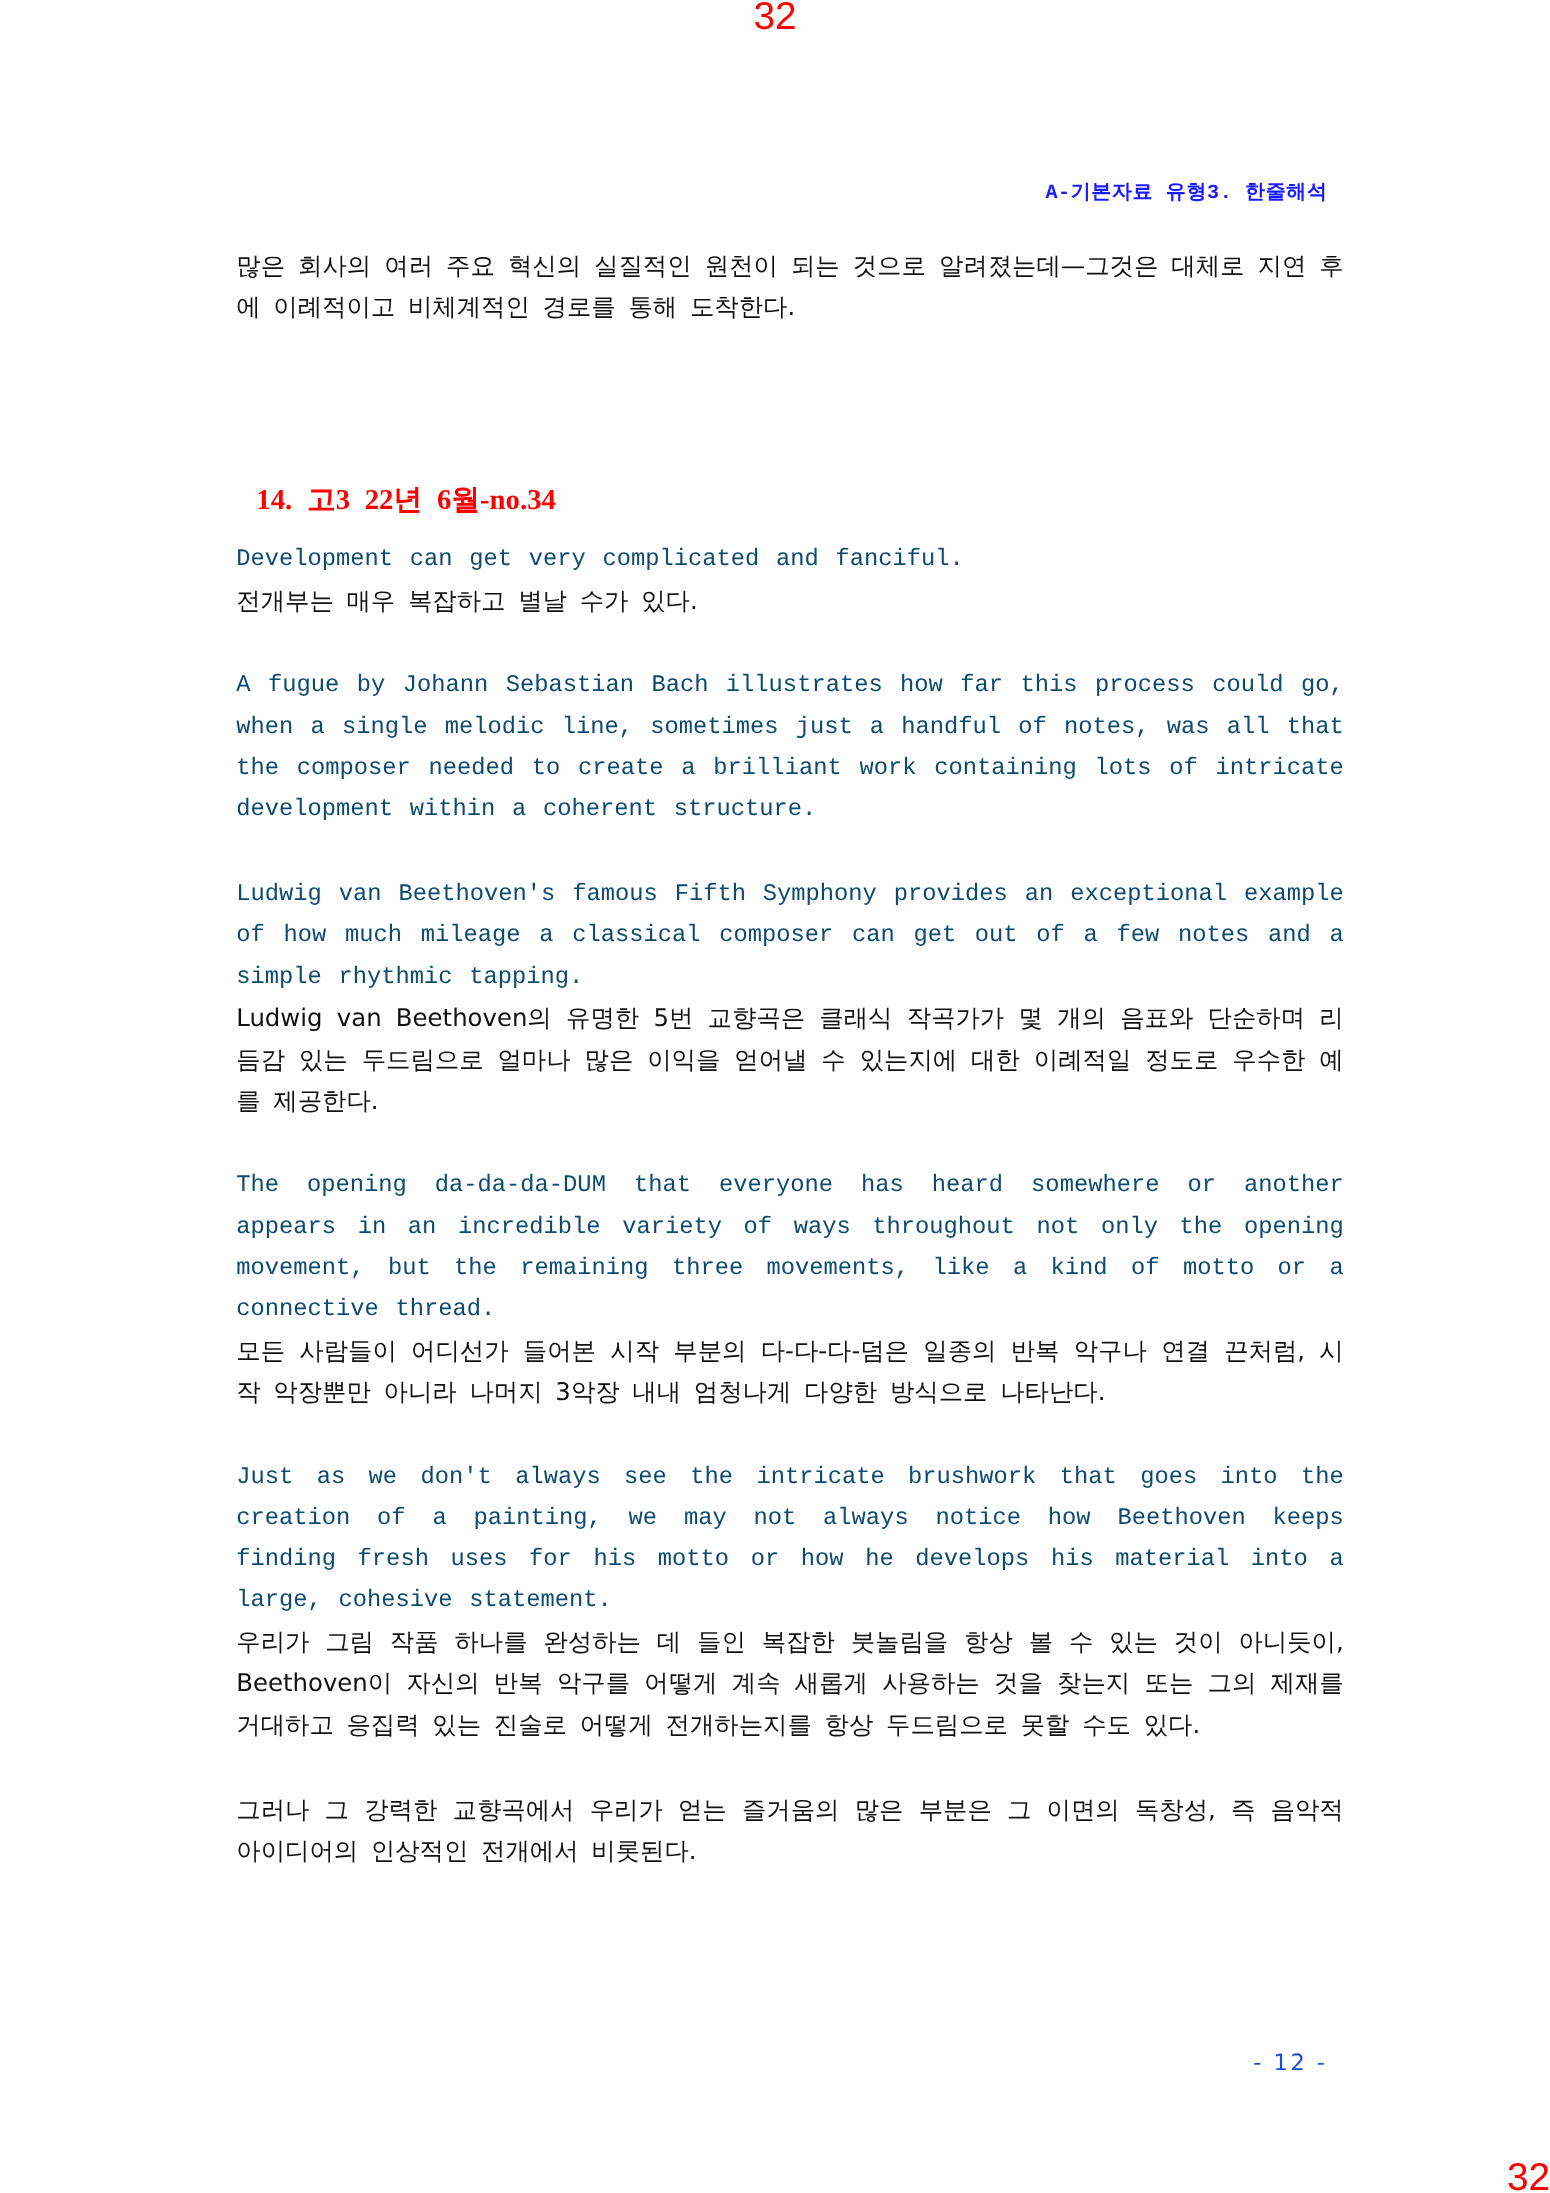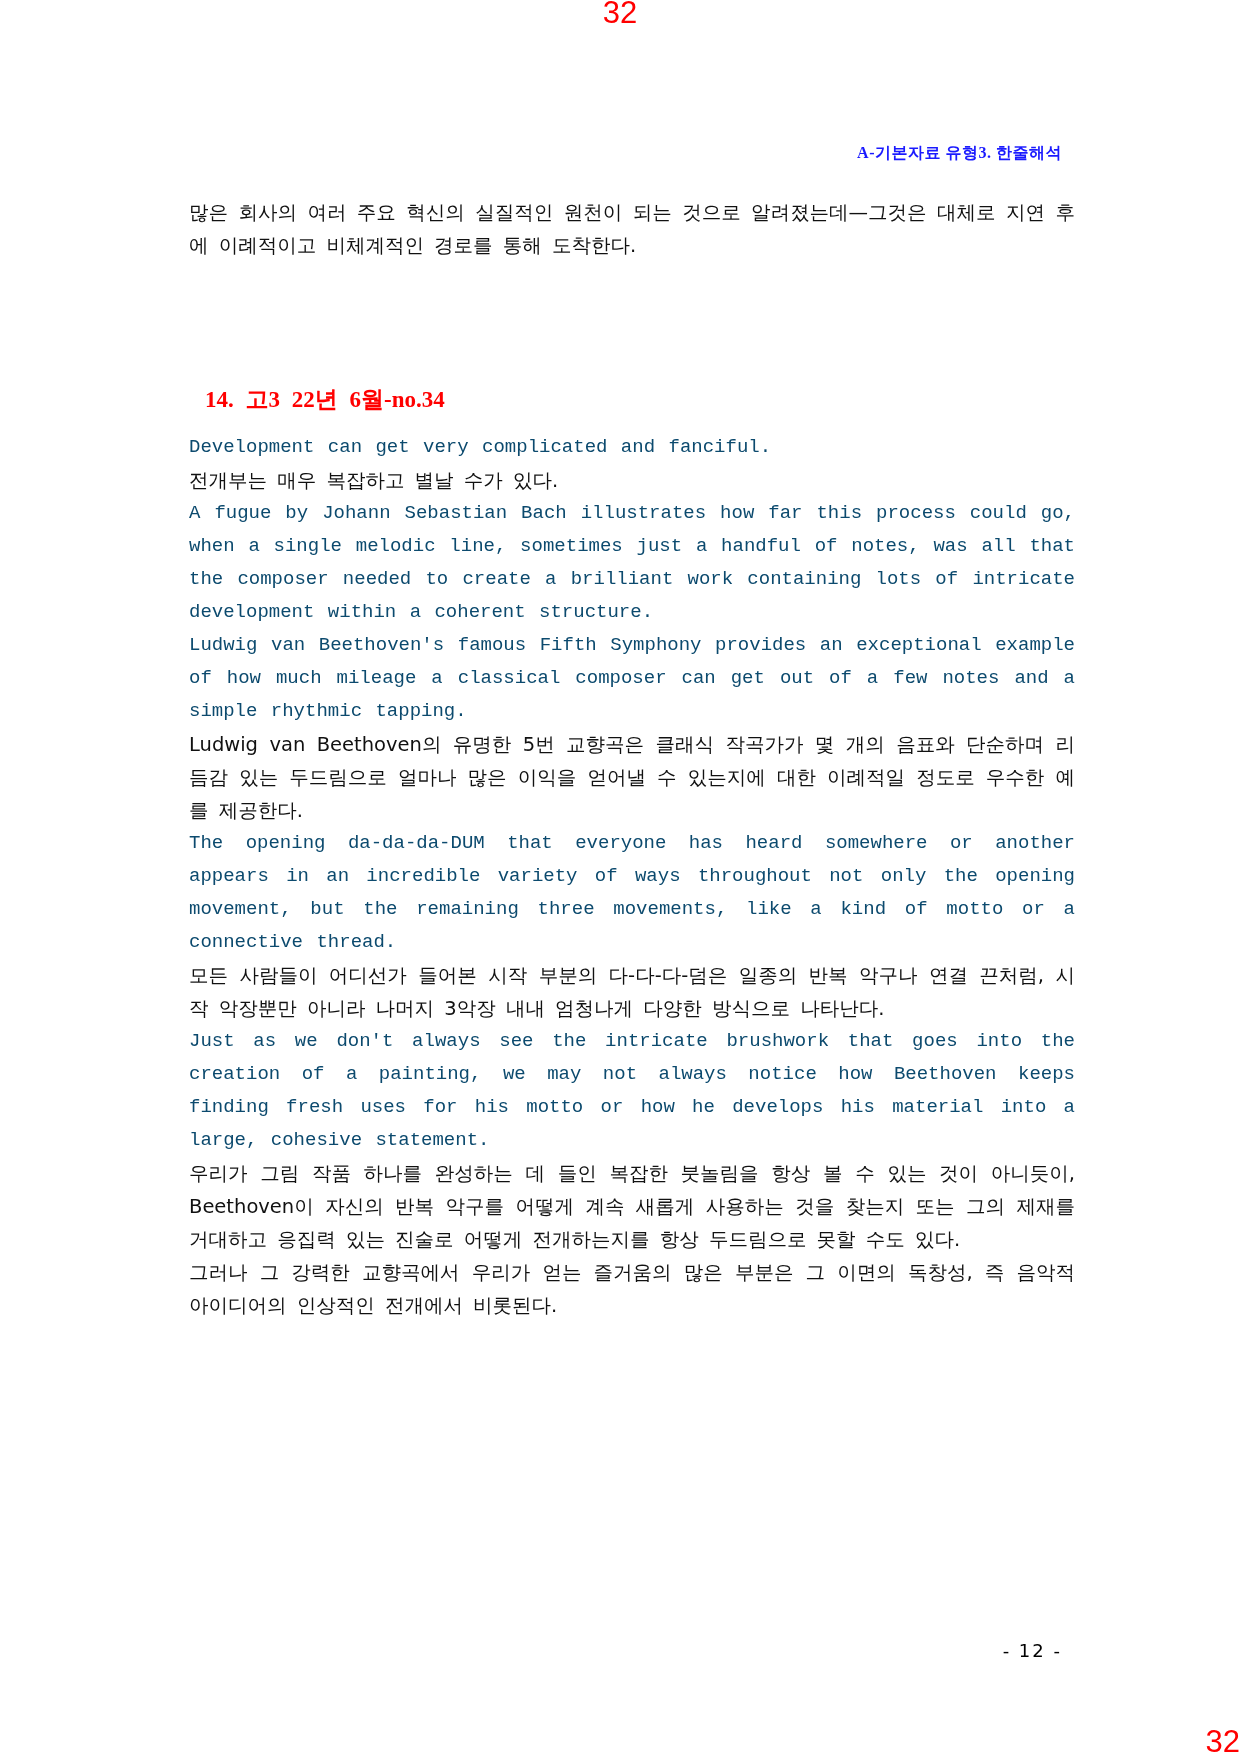--- a/index.html
+++ b/index.html
@@ -1,26 +1,26 @@
 <!DOCTYPE html>
 <html><head>
   <meta charset="utf-8">
   <style>
     html, body { margin: 0; padding: 0; background: #ffffff; }
     body { width: 1240px; height: 1754px; position: relative; overflow: hidden; }
     .stamp { position: absolute; color: #ff0000; font-family: "Liberation Sans", "DejaVu Sans", sans-serif; font-size: 31px; line-height: 1; }
     .stamp-top { left: 0; width: 1240px; text-align: center; top: -3px; }
     .stamp-bottom { right: 0; bottom: -3px; }
-    .header-label { position: absolute; right: 178px; top: 143px; color: #1a1aff; font-family: Liberation Serif, serif; font-size: 16px; font-weight: bold; letter-spacing: 0.5px; }
+    .header-label { position: absolute; right: 178px; top: 143px; color: #1a1aff; font-family: Liberation Mono, monospace; font-size: 16px; font-weight: bold; letter-spacing: 0.5px; }
     .content { position: absolute; left: 189px; width: 886px; top: 196px; }
     .ko { font-family: "DejaVu Sans", sans-serif; font-size: 19.5px; line-height: 33px; color: #111; text-align: justify; text-align-last: left; margin: 0; word-spacing: 4px; }
     .en { font-family: Liberation Mono, monospace; font-size: 19px; line-height: 33px; color: #0c4a6e; text-align: justify; margin: 0; word-spacing: 2px; }
     .section-title { font-family: "Liberation Serif", "DejaVu Serif", serif; font-weight: bold; font-size: 23px; color: #ff0000; margin: 16px; line-height: 30px; word-spacing: 6px; }
-    .block { }
-    .page-number { position: absolute; right: 178px; top: 1640px; font-family: "DejaVu Sans", sans-serif; font-size: 18px; color: #000000; letter-spacing: 2px; }
+    .block { margin-top: 35px; }
+    .page-number { position: absolute; right: 178px; top: 1640px; font-family: "DejaVu Sans", sans-serif; font-size: 18px; color: #1d4ed8; letter-spacing: 2px; }
   </style>
 </head>
 <body>
 
 <div class="stamp stamp-top">32</div>
 
 <div class="header-label">A-기본자료 유형3. 한줄해석</div>
 
 <div class="content">
   <p class="ko">많은 회사의 여러 주요 혁신의 실질적인 원천이 되는 것으로 알려졌는데—그것은 대체로 지연 후에 이례적이고 비체계적인 경로를 통해 도착한다.</p>

